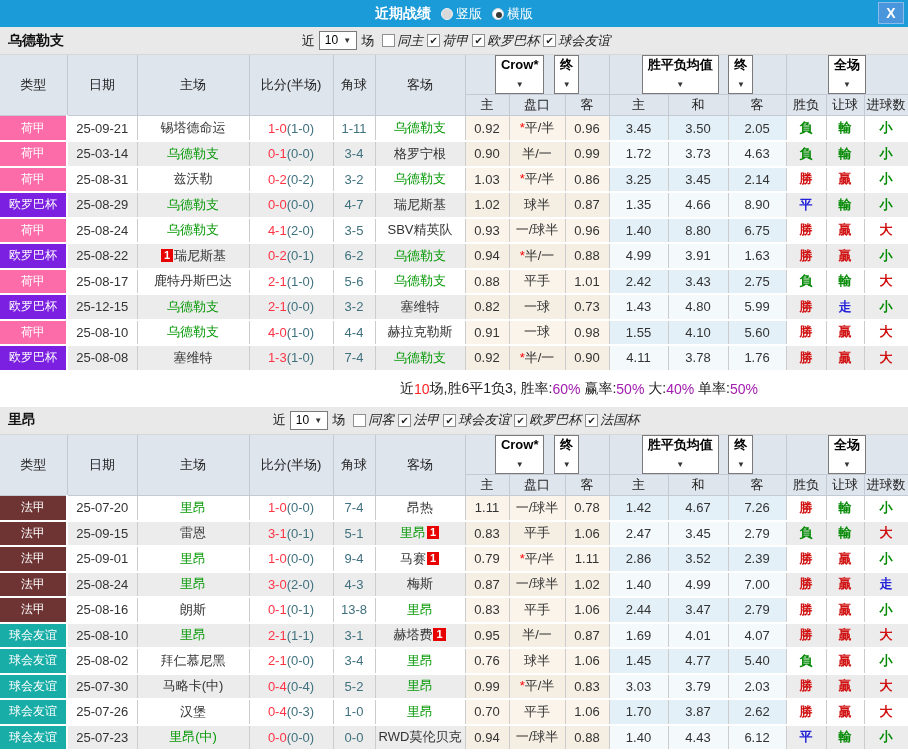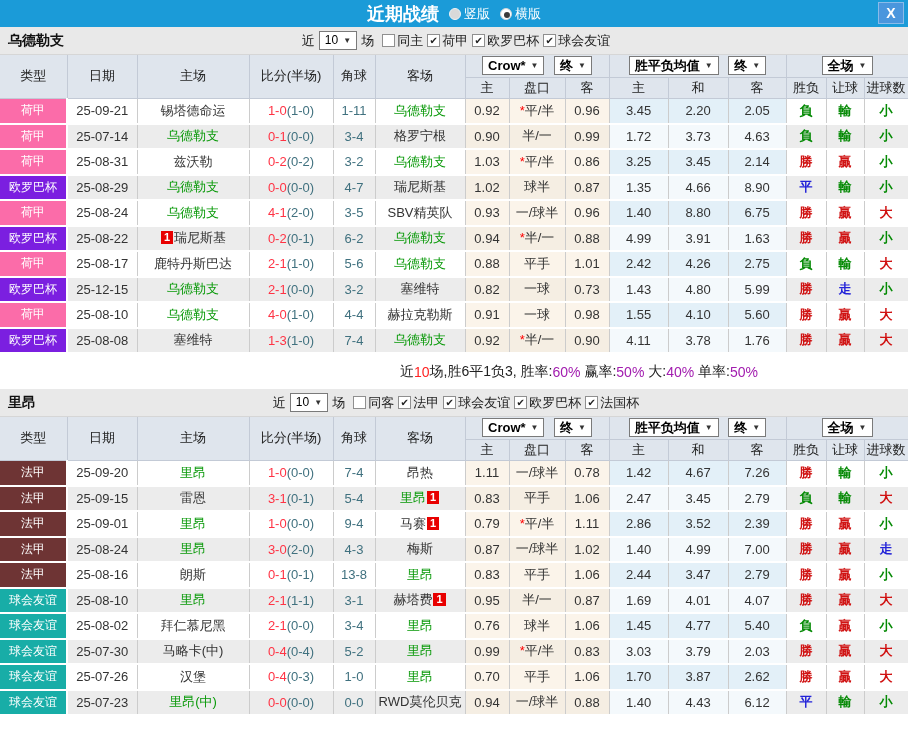--- a/index.html
+++ b/index.html
@@ -2,48 +2,48 @@
 <html><head>
 <meta charset="utf-8">
 <style>
   * { margin:0; padding:0; box-sizing:border-box; }
   html,body { width:908px; height:752px; overflow:hidden; background:#fff;
     font-family:"Liberation Sans","DejaVu Sans",sans-serif; }
 
   
   .titlebar { height:27px; background:#1b9bd8; position:relative;
     display:flex; align-items:center; justify-content:center; gap:10px; color:#fff; }
-  .win-title { font-weight:bold; font-size:18px; }
+  .win-title { font-weight:bold; font-size:14px; }
   .radio-opt { display:inline-flex; align-items:center; gap:3px; font-size:13px; cursor:pointer; }
   .radio { width:12px; height:12px; border-radius:50%; background:#d9d9d9;
     border:1px solid #eef2f5; display:inline-block; position:relative; }
   .radio.selected { background:#fff; border:1px solid #d0d6da; }
   .radio.selected::after { content:""; position:absolute; left:3px; top:3px;
     width:6px; height:6px; border-radius:50%; background:#3a3a3a; }
   .close-btn { position:absolute; right:4px; top:2px; width:26px; height:22px;
     background:#4a96dd; border:1px solid #8abbe9; color:#fff; font-weight:bold;
     font-size:14px; line-height:1; cursor:pointer; }
 
   
   .section-header { height:28px; background:#e9e9e9; position:relative;
     display:flex; align-items:center; justify-content:center;
     font-size:13px; color:#222; border-bottom:1px solid #d6d6d6; }
   .team-name { position:absolute; left:8px; font-weight:bold; font-size:14px; color:#111; }
   .filters { display:flex; align-items:center; }
   .filters .flabel { margin:0 4px; }
-  .filter-item { display:inline-flex; align-items:center; margin-left:4px; cursor:pointer; }
+  .filter-item { display:inline-flex; align-items:center; margin-left:4px; cursor:pointer;font-style:italic; }
   .cb { width:13px; height:13px; border:1px solid #8f8f8f; background:#fff;
     display:inline-flex; align-items:center; justify-content:center;
     font-size:10px; color:#222; margin-right:2px; }
 
   .fakeselect { display:inline-flex; align-items:center; gap:5px; background:#fff;
     border:1px solid #7a7a7a; padding:1px 5px; font-size:12px; color:#000;
     line-height:15px; cursor:pointer; }
   .fakeselect .arrow { font-size:8px; color:#333; }
-  .hsel { font-weight:bold; font-size:13px; margin:0 3px; }
+  .hsel { font-weight:bold; font-size:13px; margin:0 3px;flex-direction:column; }
 
   
   table { border-collapse:collapse; width:908px; table-layout:fixed; }
   thead td { background:#dfe5ed; text-align:center; font-size:13px; color:#222;
     border-right:1px solid #c3cad6; border-bottom:1px solid #c3cad6; }
   thead tr.selrow td { height:22px; }
   thead tr.labrow td { height:21px; }
   tbody td { text-align:center; font-size:13px; height:25.5px; color:#333;
     border-right:1px solid #cccccc; border-bottom:2px solid #fff; overflow:hidden; }
   td.type { color:#fff; font-size:12px; border-right:2px solid #fff; }
@@ -185,29 +185,29 @@
         <td class="type" style="background: rgb(251, 108, 169);">荷甲</td>
         <td class="plain">25-09-21</td>
         <td class="plain"><span>锡塔德命运</span></td>
         <td class="plain"><span class="score">1-0</span><span class="half">(1-0)</span></td>
         <td class="plain"><span class="corner">1-11</span></td>
         <td class="plain"><span class="green">乌德勒支</span></td>
         <td class="cream">0.92</td>
         <td class="cream"><span class="star">*</span><span>平/半</span></td>
         <td class="cream">0.96</td>
         <td class="blue">3.45</td>
-        <td class="blue">2.20</td>
+        <td class="blue">3.50</td>
         <td class="blue">2.05</td>
         <td class="plain res-g">負</td>
         <td class="plain res-g">輸</td>
         <td class="plain res-g">小</td>
       </tr>
       <tr class="even">
         <td class="type" style="background: rgb(251, 108, 169);">荷甲</td>
-        <td class="plain">25-07-14</td>
+        <td class="plain">25-03-14</td>
         <td class="plain"><span class="green">乌德勒支</span></td>
         <td class="plain"><span class="score">0-1</span><span class="half">(0-0)</span></td>
         <td class="plain"><span class="corner">3-4</span></td>
         <td class="plain"><span>格罗宁根</span></td>
         <td class="cream">0.90</td>
         <td class="cream">半/一</td>
         <td class="cream">0.99</td>
         <td class="blue">1.72</td>
         <td class="blue">3.73</td>
         <td class="blue">4.63</td>
@@ -287,21 +287,21 @@
         <td class="type" style="background: rgb(251, 108, 169);">荷甲</td>
         <td class="plain">25-08-17</td>
         <td class="plain"><span>鹿特丹斯巴达</span></td>
         <td class="plain"><span class="score">2-1</span><span class="half">(1-0)</span></td>
         <td class="plain"><span class="corner">5-6</span></td>
         <td class="plain"><span class="green">乌德勒支</span></td>
         <td class="cream">0.88</td>
         <td class="cream">平手</td>
         <td class="cream">1.01</td>
         <td class="blue">2.42</td>
-        <td class="blue">4.26</td>
+        <td class="blue">3.43</td>
         <td class="blue">2.75</td>
         <td class="plain res-g">負</td>
         <td class="plain res-g">輸</td>
         <td class="plain res-r">大</td>
       </tr>
       <tr class="even">
         <td class="type" style="background: rgb(123, 31, 224);">欧罗巴杯</td>
         <td class="plain">25-12-15</td>
         <td class="plain"><span class="green">乌德勒支</span></td>
         <td class="plain"><span class="score">2-1</span><span class="half">(0-0)</span></td>
@@ -460,41 +460,41 @@
       <td>和</td>
       <td>客</td>
       <td>胜负</td>
       <td>让球</td>
       <td>进球数</td>
     </tr>
   </thead>
   <tbody>
       <tr class="odd">
         <td class="type" style="background: rgb(110, 52, 52);">法甲</td>
-        <td class="plain">25-09-20</td>
+        <td class="plain">25-07-20</td>
         <td class="plain"><span class="green">里昂</span></td>
         <td class="plain"><span class="score">1-0</span><span class="half">(0-0)</span></td>
         <td class="plain"><span class="corner">7-4</span></td>
         <td class="plain"><span>昂热</span></td>
         <td class="cream">1.11</td>
         <td class="cream">一/球半</td>
         <td class="cream">0.78</td>
         <td class="blue">1.42</td>
         <td class="blue">4.67</td>
         <td class="blue">7.26</td>
         <td class="plain res-r">勝</td>
         <td class="plain res-g">輸</td>
         <td class="plain res-g">小</td>
       </tr>
       <tr class="even">
         <td class="type" style="background: rgb(110, 52, 52);">法甲</td>
         <td class="plain">25-09-15</td>
         <td class="plain"><span>雷恩</span></td>
         <td class="plain"><span class="score">3-1</span><span class="half">(0-1)</span></td>
-        <td class="plain"><span class="corner">5-4</span></td>
+        <td class="plain"><span class="corner">5-1</span></td>
         <td class="plain"><span class="green">里昂</span><span class="card">1</span></td>
         <td class="cream">0.83</td>
         <td class="cream">平手</td>
         <td class="cream">1.06</td>
         <td class="blue">2.47</td>
         <td class="blue">3.45</td>
         <td class="blue">2.79</td>
         <td class="plain res-g">負</td>
         <td class="plain res-g">輸</td>
         <td class="plain res-r">大</td>

